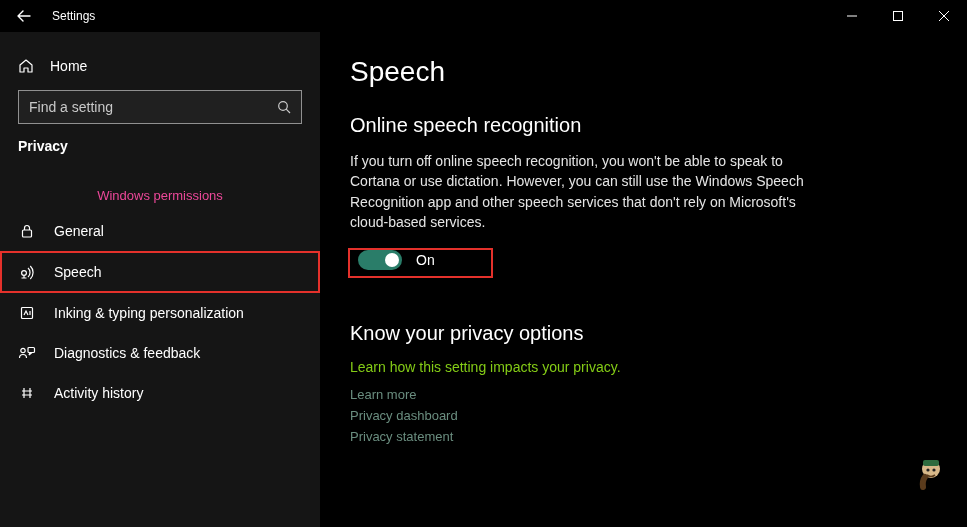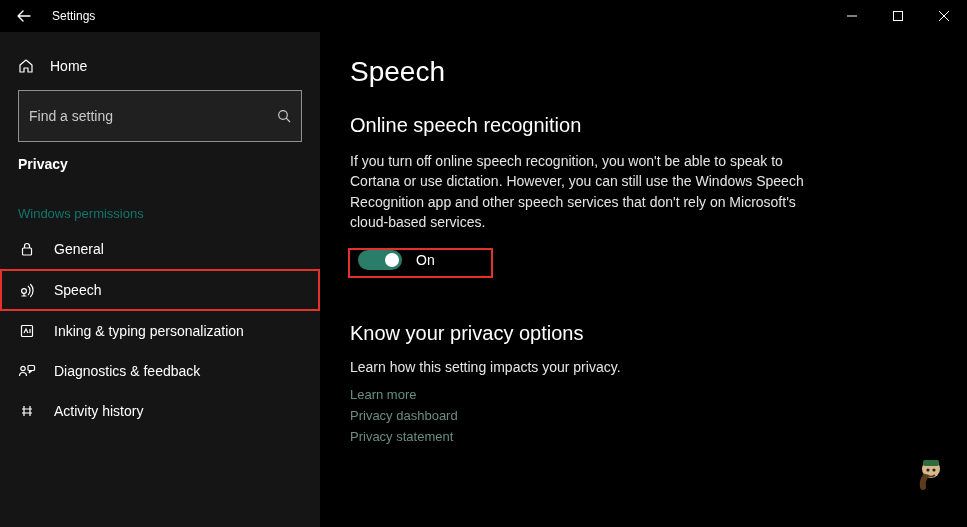--- a/index.html
+++ b/index.html
@@ -7,39 +7,39 @@
   .window { display: flex; flex-direction: column; width: 100%; height: 100%; }
   .titlebar { display: flex; align-items: center; height: 32px; background: #000; }
   .titlebar .back { width: 48px; height: 32px; display: flex; align-items: center; justify-content: center; color: #fff; }
   .titlebar .title { font-size: 12px; color: #fff; margin-left: 4px; }
   .titlebar .spacer { flex: 1; }
   .winctrl { width: 46px; height: 32px; display: flex; align-items: center; justify-content: center; color: #fff; }
   .winctrl svg { stroke: #fff; }
   .body { display: flex; flex: 1; min-height: 0; }
   .sidebar { width: 320px; background: rgba(60,60,60,0.35); backdrop-filter: blur(6px); padding: 0; height: 100%; overflow: hidden; }
   .sidebar .home { display: flex; align-items: center; gap: 16px; padding: 26px 18px 10px 18px; font-size: 14px; color: #fff; }
-  .searchbox { margin: 6px 18px 14px 18px; height: 52px; border: 1px solid rgba(255,255,255,0.5); background: rgba(40,40,40,0.6); display: flex; align-items: center; padding: 0 10px; }
+  .searchbox { margin: 6px 18px 14px 18px; height: 34px; border: 1px solid rgba(255,255,255,0.5); background: rgba(40,40,40,0.6); display: flex; align-items: center; padding: 0 10px; }
   .searchbox input { flex: 1; background: transparent; border: none; outline: none; color: #ddd; font-size: 14px; }
   .searchbox input::placeholder { color: #c9c9c9; }
   .searchbox .sicon { color: #c9c9c9; }
   .category { padding: 0 18px 18px 18px; font-size: 14px; font-weight: 600; color: #fff; }
-  .groupheader { padding: 16px 18px 8px 18px; font-size: 13px; color: #0f766e; }
+  .groupheader { padding: 16px 18px 8px 18px; font-size: 13px; color: #ec4899; text-align: center; }
   .nav-item { display: flex; align-items: center; gap: 18px; padding: 12px 18px; font-size: 14px; color: #fff; cursor: pointer; }
   .nav-item .nicon { width: 18px; display: flex; justify-content: center; }
   .nav-item.selected { outline: 2px solid #e4312b; outline-offset: -2px; }
   .main { flex: 1; background: #000; padding: 24px 48px 10px 30px; overflow: hidden; position: relative; }
   .page-title { font-size: 28px; font-weight: 400; margin-bottom: 26px; }
   .section-title { font-size: 20px; font-weight: 400; margin-bottom: 14px; }
   .para { font-size: 14px; color: #e5e5e5; line-height: 1.45; max-width: 470px; margin-bottom: 18px; }
   .toggle-wrap { display: inline-flex; align-items: center; gap: 14px; outline: 2px solid #e4312b; padding: 0 56px 6px 8px; }
   .toggle { width: 44px; height: 20px; border-radius: 10px; background: #2a7d69; position: relative; }
   .toggle .knob { position: absolute; right: 3px; top: 3px; width: 14px; height: 14px; border-radius: 50%; background: #fff; }
   .toggle-label { font-size: 14px; color: #fff; }
   .section2 { margin-top: 46px; }
-  .subtle { font-size: 14px; color: #e5e5e5; margin-bottom: 10px; }
+  .subtle { font-size: 14px; color: #84cc16; margin-bottom: 10px; }
   .link { font-size: 13px; color: #6a8d7f; display: block; line-height: 1.6; cursor: pointer; }
   .mascot { position: absolute; right: 18px; bottom: 36px; width: 36px; height: 36px; }
   svg { display: block; }
 </style>
 </head>
 <body>
 
 <div class="window">
   <div class="titlebar">
     <div class="back">

